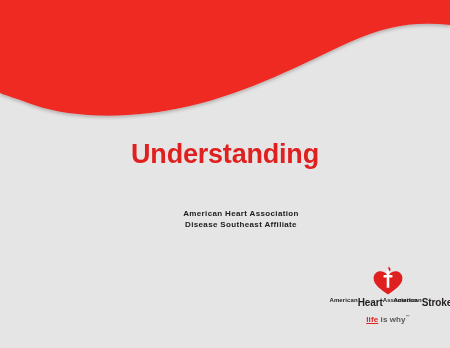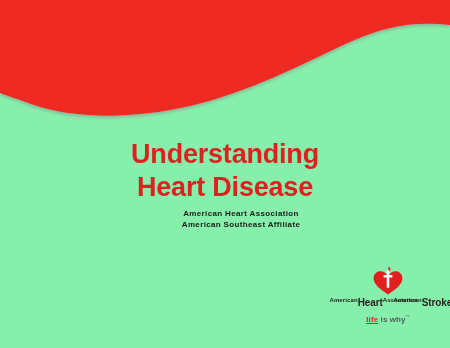--- a/index.html
+++ b/index.html
@@ -4,21 +4,21 @@
 <style>
   html, body {
     margin: 0;
     padding: 0;
     background: #ffffff;
   }
   #slide {
     position: relative;
     width: 450px;
     height: 348px;
-    background: #86efac;
+    background: #e5e5e5;
     overflow: hidden;
     font-family: "Liberation Sans", sans-serif;
   }
 
   
   .wave-wrap {
     position: absolute;
     left: 0;
     top: 0;
     width: 450px;
@@ -162,26 +162,25 @@
       <path filter="url(#waveShadow)" d="M0,0 L450,0 L450,25
                C415,21 385,26 350,42
                C300,65 250,92 190,106
                C130,120 72,118 34,105
                C18,99 7,96 0,93 Z" fill="#EE2B24"></path>
     </svg>
   </div>
 
   <div class="title-block">
     <span class="title-line">Understanding</span>
-    <span class="title-line">Heart Disease</span>
   </div>
 
   <div class="subtitle-block">
     <span class="subtitle-line">American Heart Association</span>
-    <span class="subtitle-line">American Southeast Affiliate</span>
+    <span class="subtitle-line">Disease Southeast Affiliate</span>
   </div>
 
   <div class="logo">
 
     <div class="logo-mark">
       <svg width="40" height="30" viewBox="0 0 40 30" xmlns="http://www.w3.org/2000/svg" aria-hidden="true">
 
         <path d="M20.6,0.4 C22.3,1.6 23.0,3.1 22.3,4.4 C21.9,5.1 21.1,5.4 20.3,5.2
                  C21.2,4.3 21.0,3.0 19.9,2.0 C20.5,1.6 20.8,1.0 20.6,0.4 Z" fill="#E01F1F"></path>
 

